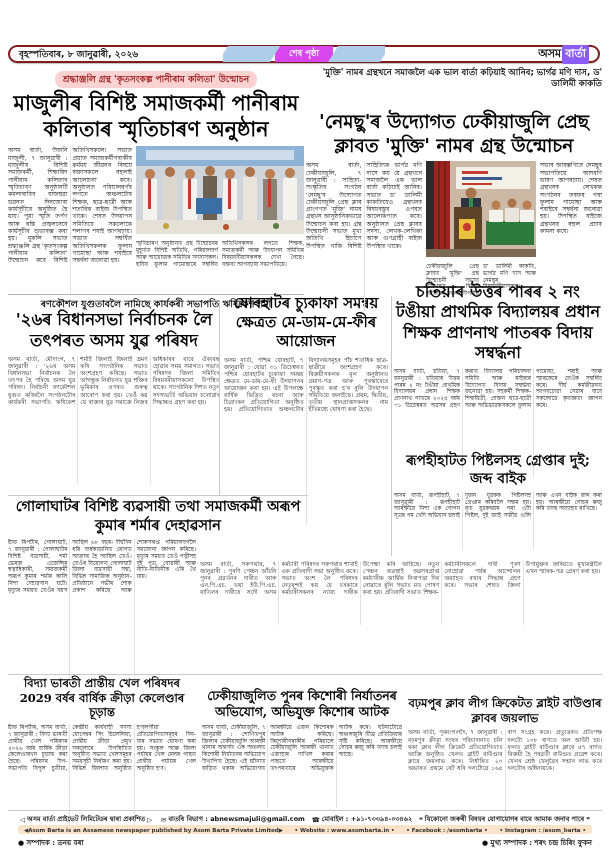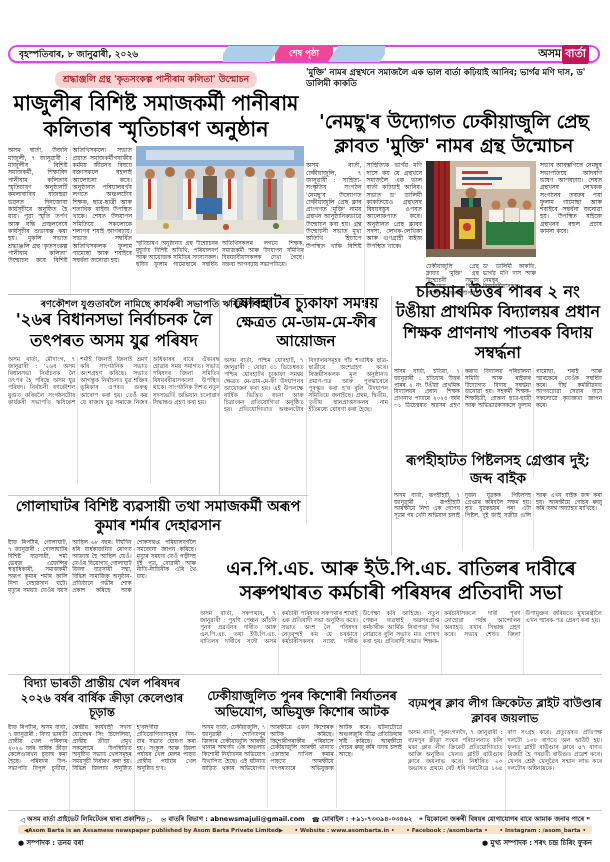--- a/index.html
+++ b/index.html
@@ -1,29 +1,29 @@
 <!DOCTYPE html>
 <html><head>
 <meta charset="utf-8">
 <style>
   html,body{margin:0;padding:0;background:#ffffff;}
   .page{position:relative;width:610px;height:862px;background:#fff;overflow:hidden;
         font-family:"DejaVu Sans",sans-serif;color:#111;}
   
   .header-bar{position:absolute;left:8px;top:45px;width:592px;height:18px;box-sizing:border-box;
-    border:2px solid #d946ef;border-radius:10px;background:#fff;display:flex;align-items:center;
+    border:2px solid #7f1d1d;border-radius:10px;background:#fff;display:flex;align-items:center;
     justify-content:space-between;padding:0 9px;box-shadow:0 1px 1px rgba(0,0,0,.25);}
   .date-text{font-size:9px;font-weight:700;white-space:nowrap;}
   .section-wrap{position:absolute;left:50%;top:-1px;transform:translateX(-50%);height:16px;display:flex;align-items:stretch;overflow:hidden;}
   .skew{width:52px;background:#aecde8;}
   .skew.l{transform:skewX(-32deg);}
   .skew.r{transform:skewX(-32deg);background:#aecde8;}
-  .section-box{background:#ec4899;color:#fff;font-size:8.5px;font-weight:700;display:flex;align-items:center;padding:0 14px;white-space:nowrap;}
+  .section-box{background:#d946ef;color:#fff;font-size:8.5px;font-weight:700;display:flex;align-items:center;padding:0 14px;white-space:nowrap;}
   .brand{display:flex;align-items:center;font-weight:800;font-size:11px;white-space:nowrap;}
-  .brand .red{background:#be185d;color:#fff;padding:0 3px;margin-left:1px;border-radius:2px;}
+  .brand .red{background:#8b5cf6;color:#fff;padding:0 3px;margin-left:1px;border-radius:2px;}
   
   .art{position:absolute;}
   .kicker-pink{display:inline-block;background:#fad2d2;color:#9c1a1a;font-size:9px;font-weight:700;padding:1px 8px;border-radius:8px;}
   .kicker-green{display:block;background:#15803d;color:#fff;font-size:8.5px;font-weight:700;text-align:center;padding:2px 4px;line-height:1.3;}
   .kick-center{text-align:center;}
   .head{font-family:"DejaVu Serif",serif;font-weight:800;text-align:center;line-height:1.28;color:#000;}
   .deck{font-size:9.5px;font-weight:700;text-align:center;border-top:1px solid #b5b5b5;padding-top:2px;}
   .btxt{font-size:6px;line-height:1.22;text-align:justify;color:#1a1a1a;overflow:hidden;column-gap:5px;column-rule:1px solid #e2e2e2;}
   .cap{font-size:5.6px;line-height:1.2;text-align:justify;color:#1a1a1a;overflow:hidden;column-count:2;column-gap:4px;}
   .vline,.hline{position:absolute;background:#c9c9c9;}
@@ -35,21 +35,21 @@
   .a1-right{width:168px;}
   .a1-cap{height:56px;margin-top:2px;}
   #deck3{left:8px;top:294px;width:296px;}
   #a3{left:8px;top:309px;width:212px;height:188px;}
   #a3 .head{font-size:16.5px;}
   #a3 .btxt{column-count:3;height:128px;margin-top:5px;font-size:5.8px;}
   #a4{left:224px;top:291px;width:164px;height:267px;}
   #a4 .head{font-size:15px;margin-top:3px;}
   #a4 .btxt{column-count:2;height:168px;margin-top:5px;font-size:5.8px;}
   #a2{left:306px;top:67px;width:296px;height:226px;}
-  .a2-kick{font-size:8.5px;font-weight:700;text-align:left;line-height:1.35;}
+  .a2-kick{font-size:8.5px;font-weight:700;text-align:right;line-height:1.35;}
   #a2 .head{font-size:18.5px;margin-top:20px;}
   .a2-row{display:flex;gap:4px;margin-top:4px;height:150px;}
   .a2-cols{width:116px;column-count:2;height:150px;}
   .a2-mid{width:110px;}
   .a2-cap{height:50px;margin-top:2px;}
   .a2-side{width:62px;height:150px;font-size:6px;line-height:1.22;text-align:justify;overflow:hidden;}
   #a5{left:394px;top:282px;width:208px;}
   #a5 .head{font-size:16px;}
   #a5 .btxt{column-count:3;height:110px;margin-top:4px;font-size:5.6px;}
   #a6{left:394px;top:452px;width:208px;}
@@ -197,26 +197,25 @@
     <div class="head">ৰূপহীহাটত পিষ্টলসহ গ্ৰেপ্তাৰ দুই; জব্দ বাইক</div>
     <div class="btxt">অসম বাৰ্তা, ৰূপহীহাট, ৭ জানুৱাৰী : ৰূপহীহাট আৰক্ষীয়ে নিশা এক গোপন সূত্ৰৰ পম খেদি অভিযান চলাই দুজন যুৱকক পিষ্টলসহ গ্ৰেপ্তাৰ কৰিবলৈ সক্ষম হয়। ধৃত যুৱকদ্বয়ৰ পৰা এটা পিষ্টল, দুই জাই সজীৱ গুলি আৰু এখন বাইক জব্দ কৰা হয়। আৰক্ষীয়ে গোচৰ ৰুজু কৰি তদন্ত অব্যাহত ৰাখিছে।</div>
   </div>
 
   <div class="art" id="a7">
     <div class="head">গোলাঘাটৰ বিশিষ্ট ব্যৱসায়ী তথা সমাজকৰ্মী অৰূপ কুমাৰ শৰ্মাৰ দেহাৱসান</div>
     <div class="btxt">ষ্টাফ ৰিপৰ্টাৰ, গোলাঘাট, ৭ জানুৱাৰী : গোলাঘাটৰ বিশিষ্ট ব্যৱসায়ী, শৰ্মা ভেষজ এজেন্সিৰ স্বত্বাধিকাৰী, সমাজকৰ্মী অৰূপ কুমাৰ শৰ্মাৰ কালি নিশা দেহাৱসান ঘটে। মৃত্যুৰ সময়ত তেওঁৰ বয়স আছিল ৬৮ বছৰ। দীৰ্ঘদিন ধৰি বাৰ্ধক্যজনিত ৰোগত আক্ৰান্ত হৈ আছিল তেওঁ। তেওঁৰ বিয়োগত গোলাঘাট জিলা ব্যৱসায়ী সন্থা, বিভিন্ন সামাজিক অনুষ্ঠান-প্ৰতিষ্ঠানে গভীৰ শোক প্ৰকাশ কৰিছে আৰু শোকসন্তপ্ত পৰিয়ালবৰ্গলৈ সমবেদনা জ্ঞাপন কৰিছে। মৃত্যুৰ সময়ত তেওঁ পত্নীসহ দুই পুত্ৰ, বোৱাৰী আৰু নাতি-নাতিনীক এৰি থৈ যায়।</div>
   </div>
 
   <div class="art" id="a8">
-    <div class="head">এন.পি.এচ. আৰু ইউ.পি.এচ. বাতিলৰ দাবীৰে সৰুপথাৰত কৰ্মচাৰী পৰিষদৰ প্ৰতিবাদী সভা</div>
     <div class="btxt">অসম বাৰ্তা, সৰুপথাৰ, ৭ জানুৱাৰী : পুৰণি পেঞ্চন আঁচনি পুনৰ প্ৰৱৰ্তনৰ দাবীত আৰু এন.পি.এচ. তথা ইউ.পি.এচ. বাতিলৰ দাবীৰে সদৌ অসম কৰ্মচাৰী পৰিষদৰ সৰুপথাৰ শাখাই এক প্ৰতিবাদী সভা অনুষ্ঠিত কৰে। সভাত অংশ লৈ পৰিষদৰ নেতৃবৃন্দই কয় যে চৰকাৰে কৰ্মচাৰীসকলৰ ন্যায্য দাবীক উপেক্ষা কৰি আহিছে। নতুন পেঞ্চন ব্যৱস্থাই অৱসৰপ্ৰাপ্ত কৰ্মচাৰীক আৰ্থিক নিৰাপত্তা দিব নোৱাৰে বুলি সভাত মত পোষণ কৰা হয়। প্ৰতিবাদী সভাত শিক্ষক-কৰ্মচাৰীসকলে দাবী পূৰণ নোহোৱা পৰ্যন্ত আন্দোলন অব্যাহত ৰখাৰ সিদ্ধান্ত গ্ৰহণ কৰে। সভাৰ শেষত জিলা উপায়ুক্তৰ জৰিয়তে মুখ্যমন্ত্ৰীলৈ এখন স্মাৰক-পত্ৰ প্ৰেৰণ কৰা হয়।</div>
   </div>
 
   <div class="art" id="a9">
-    <div class="head">বিদ্যা ভাৰতী প্ৰান্তীয় খেল পৰিষদৰ ২০২৬ বৰ্ষৰ বাৰ্ষিক ক্ৰীড়া কেলেণ্ডাৰ চূড়ান্ত</div>
+    <div class="head">বিদ্যা ভাৰতী প্ৰান্তীয় খেল পৰিষদৰ 2029 বৰ্ষৰ বাৰ্ষিক ক্ৰীড়া কেলেণ্ডাৰ চূড়ান্ত</div>
     <div class="btxt">ষ্টাফ ৰিপৰ্টাৰ, অসম বাৰ্তা, ৭ জানুৱাৰী : বিদ্যা ভাৰতী প্ৰান্তীয় খেল পৰিষদৰ ২০২৬ বৰ্ষৰ বাৰ্ষিক ক্ৰীড়া কেলেণ্ডাৰখন চূড়ান্ত কৰা হৈছে। পৰিষদৰ উপ-সভাপতি বিপুল চুতীয়া, কেন্দ্ৰীয় কাৰ্যবাহী সদস্য যোগেশ্বৰ সিং চিলেলিয়া, প্ৰান্তীয় ক্ৰীড়া প্ৰমুখ সকলোৰে উপস্থিতিত অনুষ্ঠিত সভাত খেলসমূহৰ সময়সূচী নিৰ্ধাৰণ কৰা হয়। বিভিন্ন জিলাত অনুষ্ঠিত হ'বলগীয়া প্ৰতিযোগিতাসমূহৰ দিন-বাৰ সভাত ঘোষণা কৰা হয়। সংকুল আৰু জিলা পৰ্যায়ৰ খেল মেলৰ পাছত প্ৰান্তীয় পৰ্যায়ৰ খেল অনুষ্ঠিত হ'ব।</div>
   </div>
 
   <div class="art" id="a10">
     <div class="head">ঢেকীয়াজুলিত পুনৰ কিশোৰী নিৰ্যাতনৰ অভিযোগ, অভিযুক্ত কিশোৰ আটক</div>
     <div class="btxt">অসম বাৰ্তা, ঢেকীয়াজুলি, ৭ জানুৱাৰী : শোণিতপুৰ জিলাৰ ঢেকীয়াজুলি আৰক্ষী থানাৰ অন্তৰ্গত এক অঞ্চলত কিশোৰী নিৰ্যাতনৰ অভিযোগ উত্থাপিত হৈছে। এই ঘটনাত জড়িত থকাৰ অভিযোগত আৰক্ষীয়ে এজন কিশোৰক আটক কৰিছে। কিশোৰীগৰাকীৰ পৰিয়ালে ঢেকীয়াজুলি আৰক্ষী থানাত এজাহাৰ দাখিল কৰাৰ পাছতে আৰক্ষীয়ে তৎপৰতাৰে অভিযুক্তক আটক কৰে। ঘটনাটোৱে অঞ্চলজুৰি তীব্ৰ প্ৰতিক্ৰিয়াৰ সৃষ্টি কৰিছে। আৰক্ষীয়ে গোচৰ ৰুজু কৰি তদন্ত চলাই আছে।</div>
   </div>
 
   <div class="art" id="a11">
     <div class="head">বঢ়মপুৰ ক্লাব লীগ ক্ৰিকেটত ব্লাইট বাউণ্ডাৰ ক্লাবৰ জয়লাভ</div>

